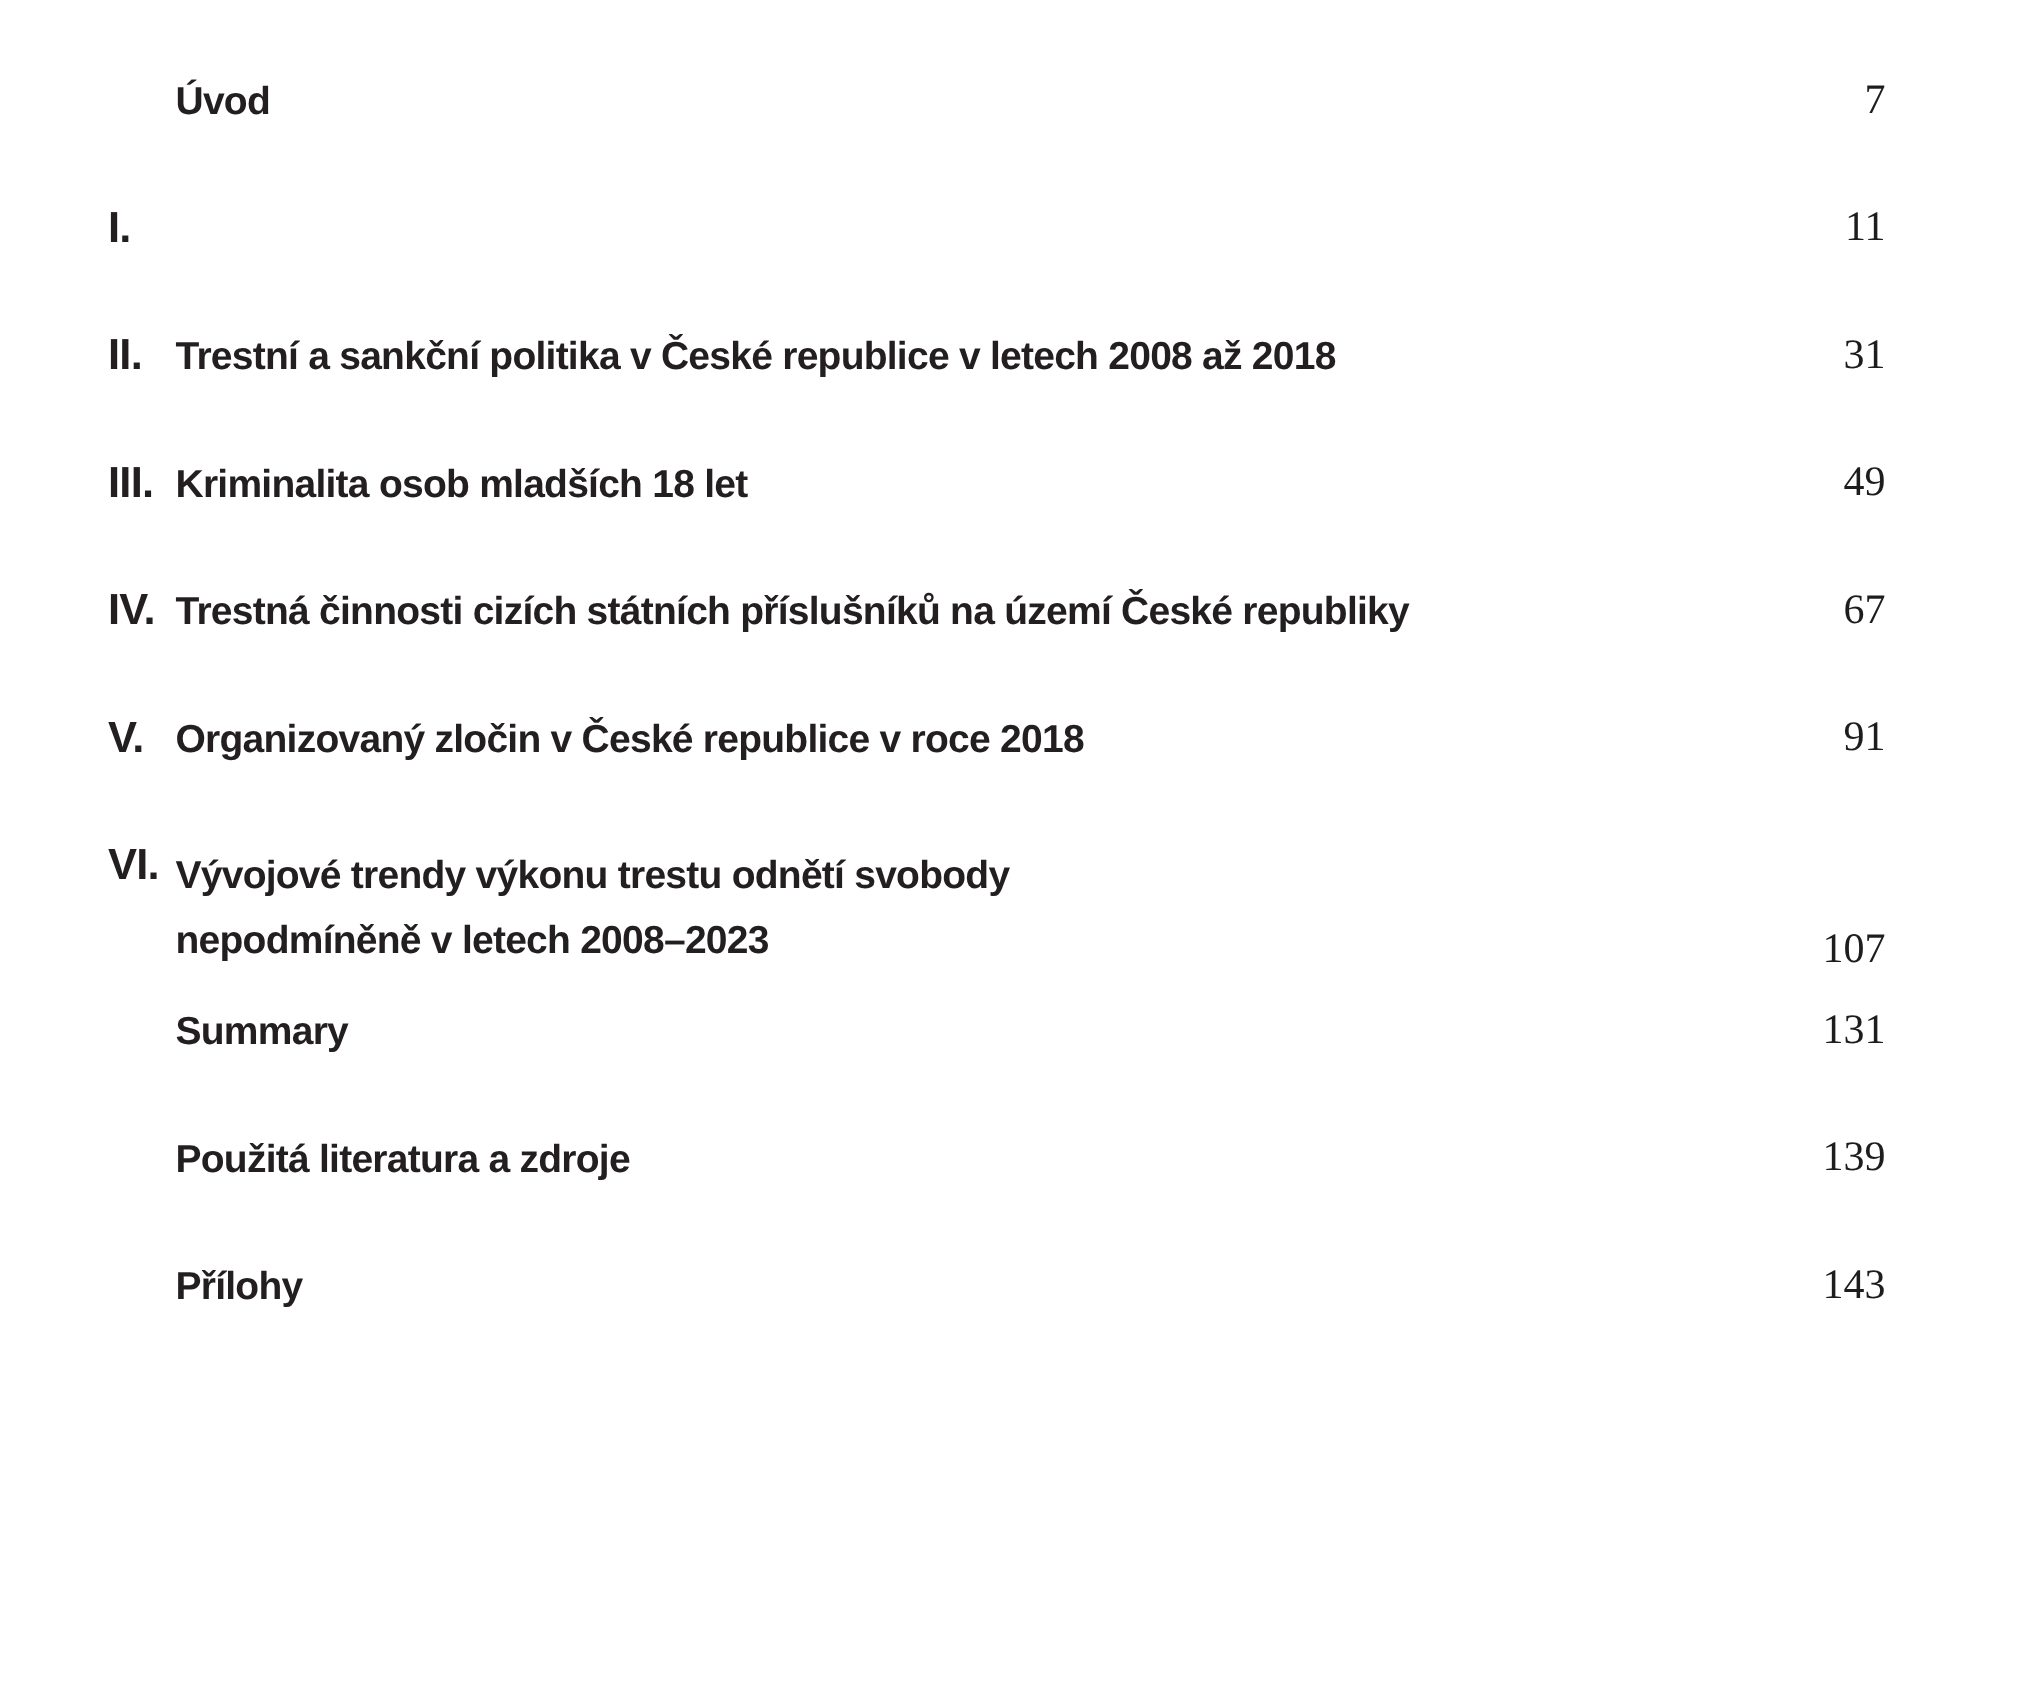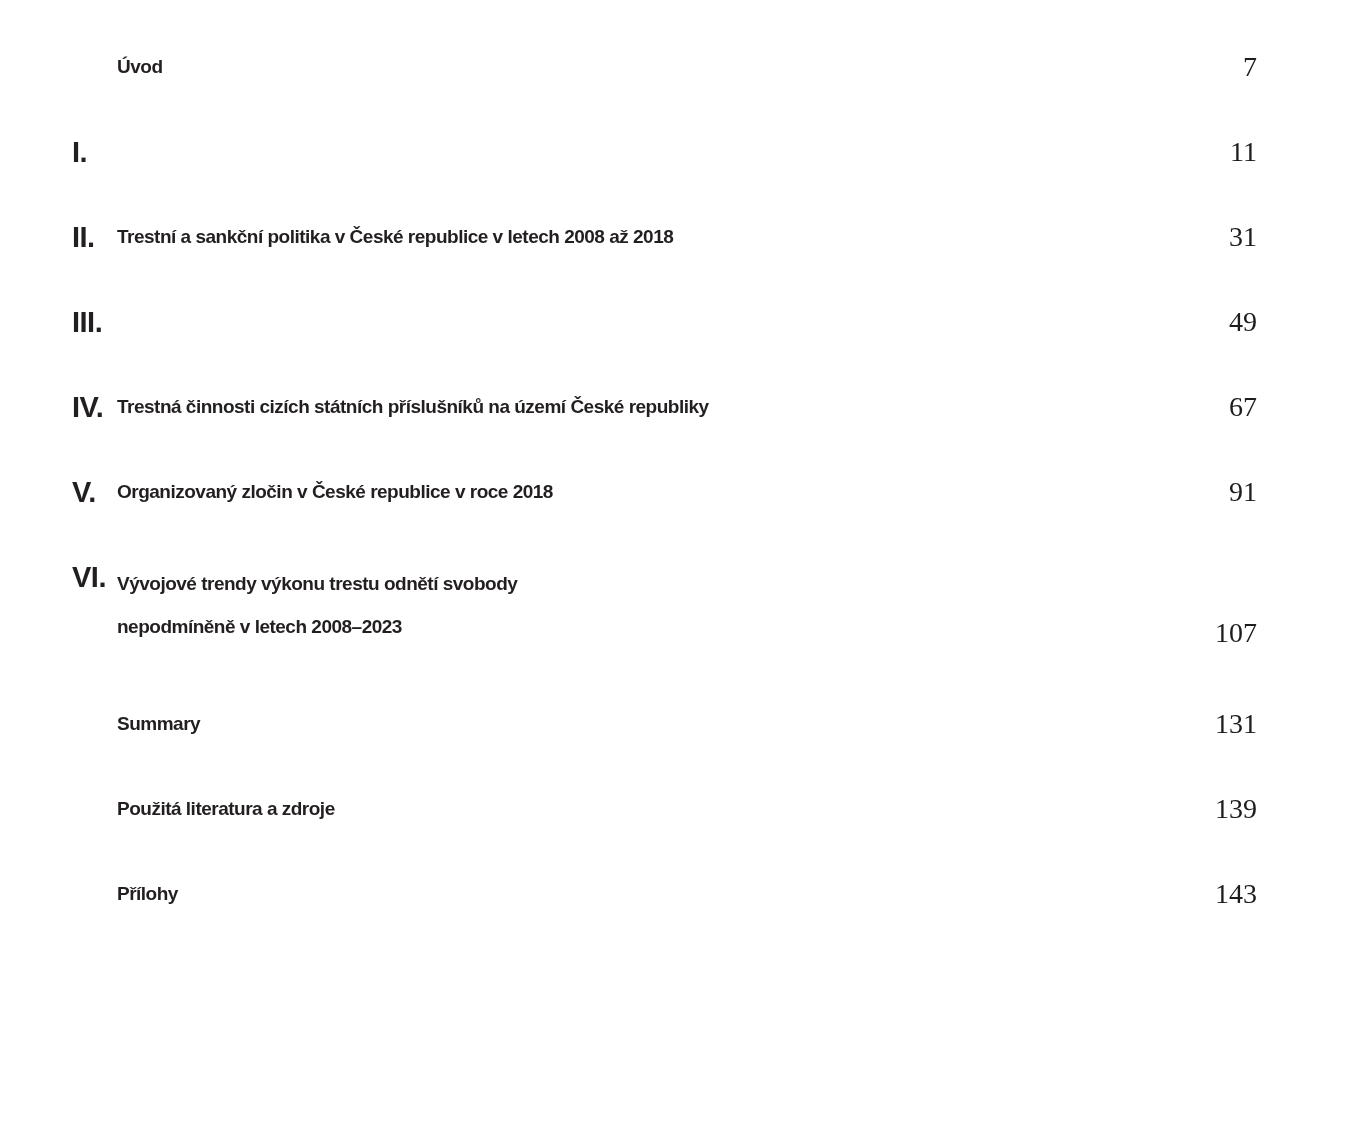--- a/index.html
+++ b/index.html
@@ -27,42 +27,42 @@
   .num {
     flex: 0 0 45px;
     font-weight: bold;
     font-size: 29px;
     line-height: 30px;
     letter-spacing: -0.5px;
     color: #231f20;
   }
   .title {
     font-weight: bold;
-    font-size: 19px;
+    font-size: 26px;
     line-height: 30px;
     letter-spacing: -0.5px;
     color: #231f20;
   }
   .two-line .title {
     line-height: 43px;
   }
   .two-line .title .line {
     display: block;
   }
   .page {
     margin-left: auto;
     align-self: flex-end;
     font-family: "Liberation Serif", serif;
     font-weight: normal;
     font-size: 28px;
     line-height: 30px;
     color: #1d1d1d;
     padding-left: 20px;
   }
-  .two-line { margin-bottom: 61px; }
+  .two-line { margin-bottom: 24px; }
 </style>
 </head>
 <body>
 
 <div class="toc">
 
   <div class="toc-row">
     <span class="num"></span>
     <span class="title">Úvod</span>
     <span class="page">7</span>
@@ -74,20 +74,21 @@
   </div>
 
   <div class="toc-row">
     <span class="num">II.</span>
     <span class="title">Trestní a sankční politika v České republice v letech 2008 až 2018</span>
     <span class="page">31</span>
   </div>
 
   <div class="toc-row">
     <span class="num">III.</span>
+    <span class="title">Kriminalita osob mladších 18 let</span>
     <span class="page">49</span>
   </div>
 
   <div class="toc-row">
     <span class="num">IV.</span>
     <span class="title">Trestná činnosti cizích státních příslušníků na území České republiky</span>
     <span class="page">67</span>
   </div>
 
   <div class="toc-row">

